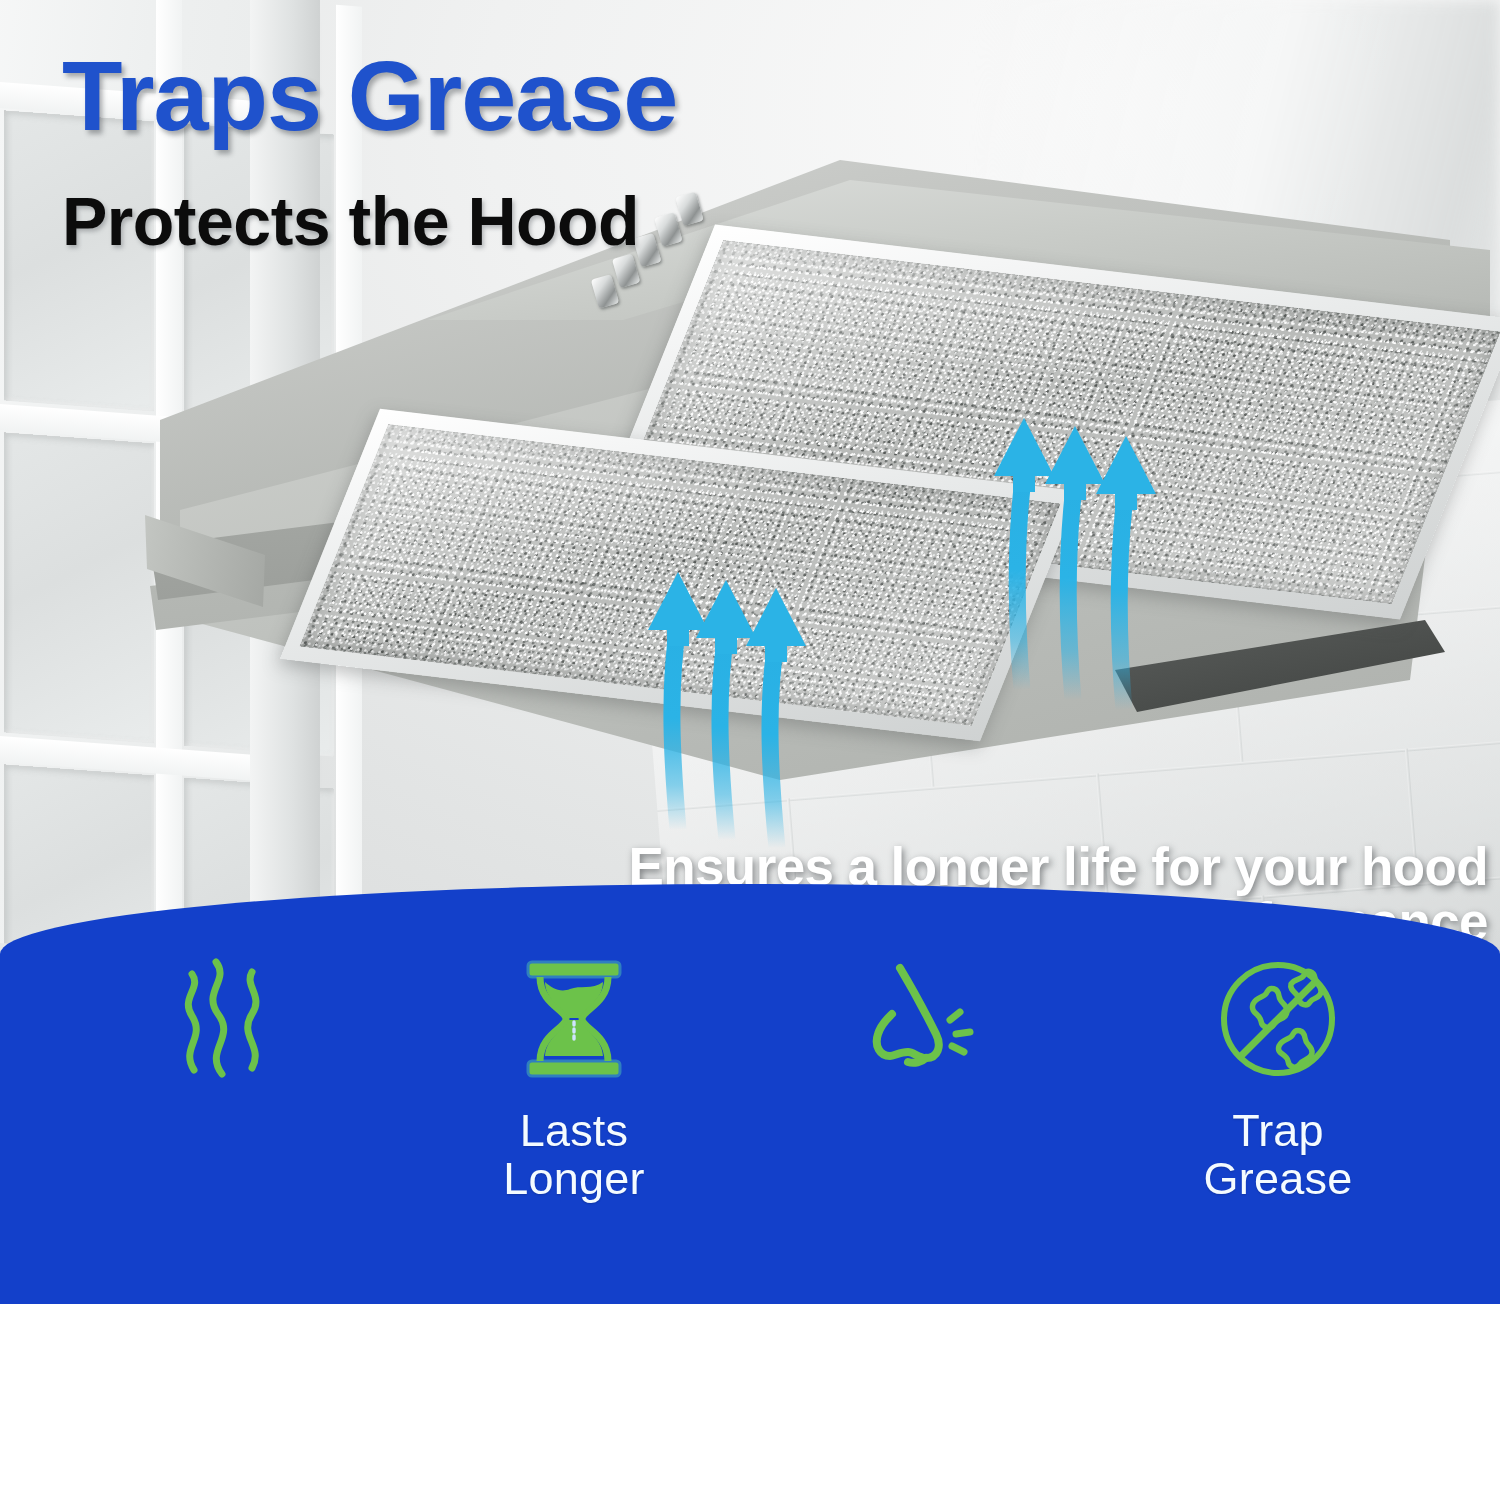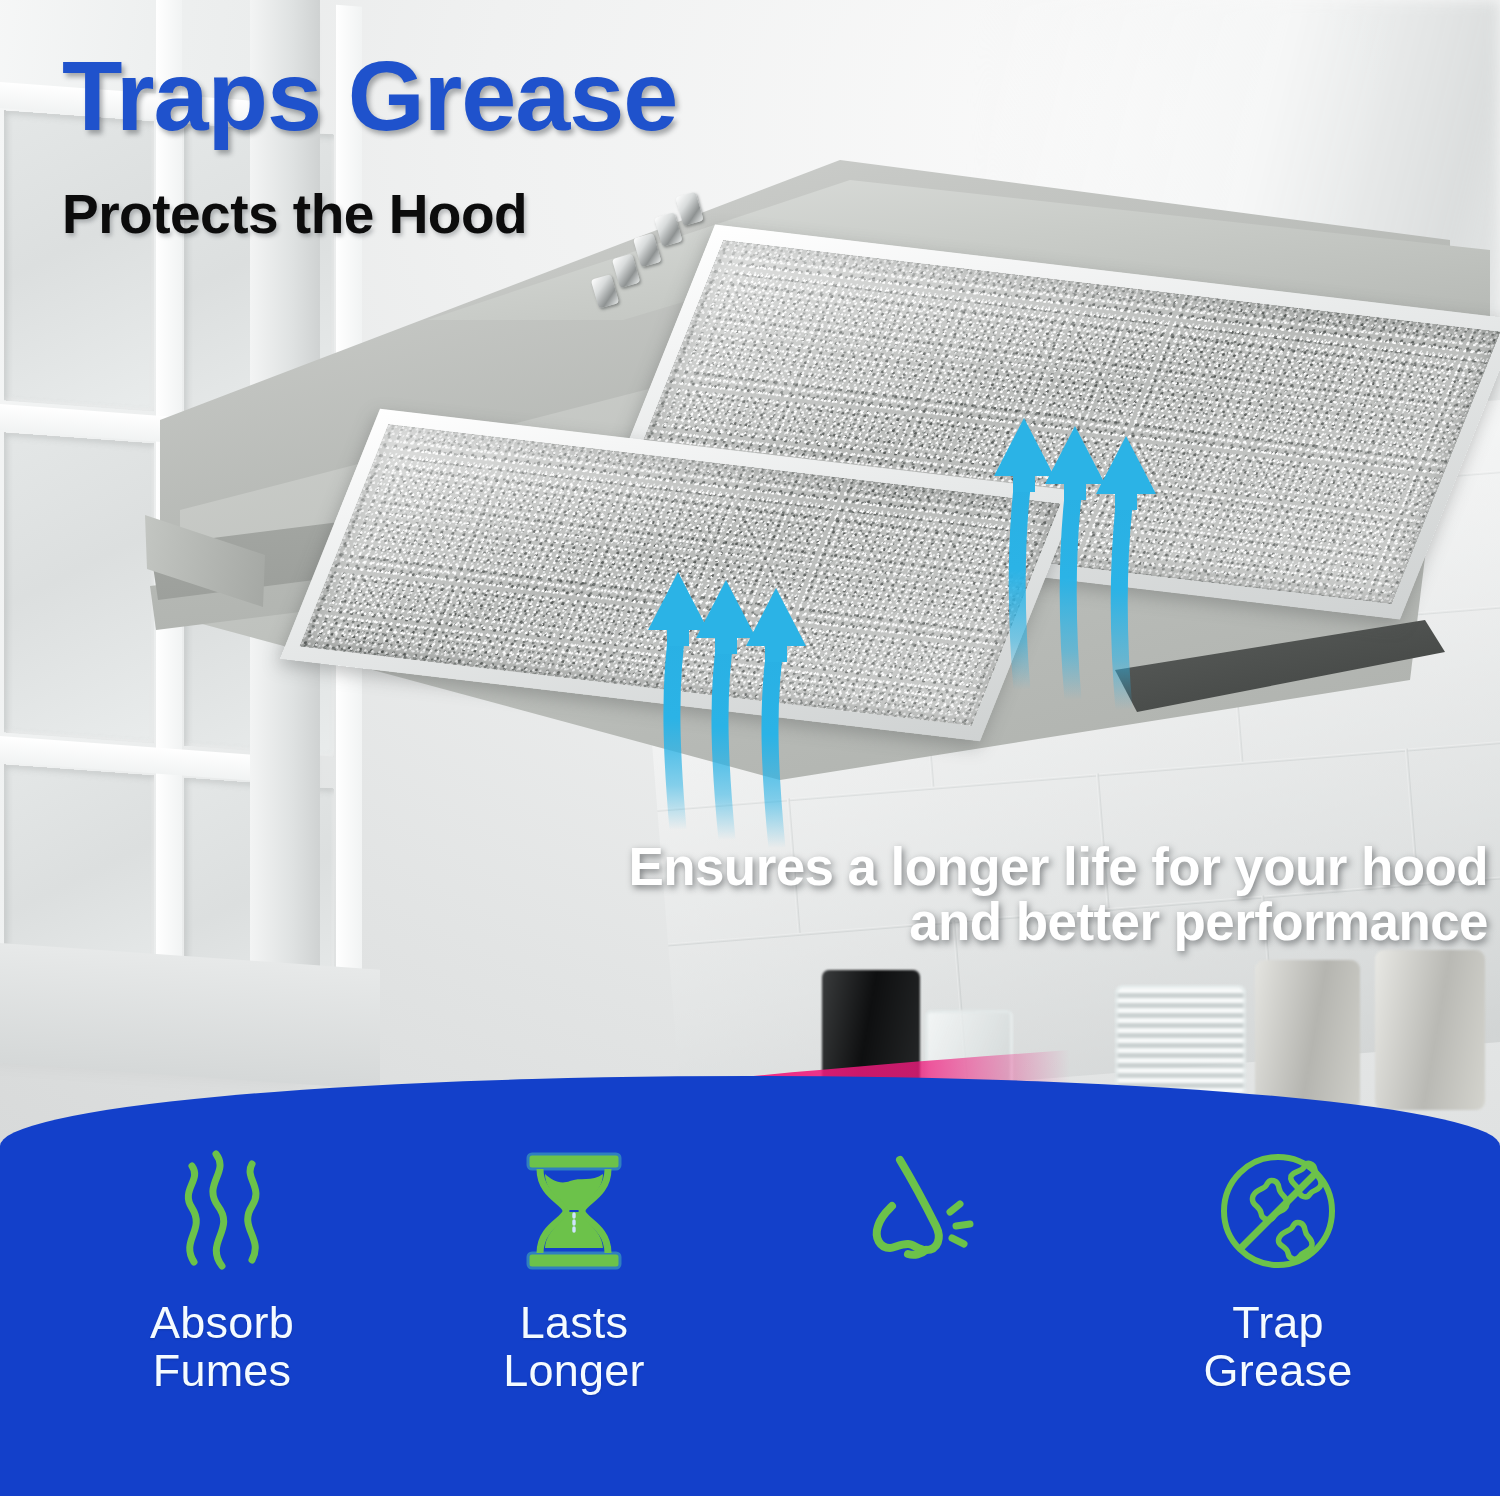--- a/index.html
+++ b/index.html
@@ -1,20 +1,20 @@
 <!DOCTYPE html>
 <html><head>
 <meta charset="utf-8">
 <style>
   html,body{margin:0;padding:0;background:#fff;}
   body{font-family:"Liberation Sans", sans-serif;}
 
   #ad{
     position:relative;
-    width:1500px;height:1496px;
+    width:1500px;height:1304px;
     overflow:hidden;
     background:#eceef0;
   }
 
   
   .photo{position:absolute;inset:0;overflow:hidden;}
 
   
   .wall-base{
     position:absolute;inset:0;
@@ -167,21 +167,21 @@
   .headline{
     position:absolute;left:62px;top:44px;
     font-size:99px;font-weight:bold;letter-spacing:-1px;
     color:#1f52cc;
     text-shadow:3px 4px 5px rgba(60,65,70,.42);
     line-height:1.06;
     white-space:nowrap;
   }
   .subhead{
     position:absolute;left:62px;top:182px;
-    font-size:55px;font-weight:bold;letter-spacing:-.5px;
+    font-size:68px;font-weight:bold;letter-spacing:-.5px;
     color:#0c0c0c;
     text-shadow:2px 3px 4px rgba(90,95,100,.4);
     white-space:nowrap;
   }
   .overlay-text{
     position:absolute;left:548px;top:840px;width:940px;
     font-size:53px;font-weight:bold;line-height:1.03;
     color:#ffffff;
     letter-spacing:-.6px;
     text-shadow:2px 3px 7px rgba(40,44,48,.55);
@@ -360,24 +360,20 @@
     <div class="banner-inner">
 
       <div class="feature">
         <div class="ico">
           <svg width="112" height="122" viewBox="0 0 112 122" fill="none" stroke="#6cc24a" stroke-width="7" stroke-linecap="round">
             <path d="M56,116 C38,92 70,80 52,56 C36,34 64,22 50,4"></path>
             <path d="M28,112 C14,90 40,80 26,58 C14,40 36,30 26,16"></path>
             <path d="M86,110 C98,88 72,78 86,56 C98,38 78,28 86,14"></path>
           </svg>
         </div>
-        <div class="lbl">
-          <span>Absorb</span>
-          <span>Fumes</span>
-        </div>
       </div>
 
 
       <div class="feature">
         <div class="ico">
           <svg width="104" height="122" viewBox="0 0 104 122">
             <rect x="6" y="4" width="92" height="15" rx="4" fill="#6cc24a" stroke="#2f7fbf" stroke-width="3"></rect>
             <rect x="6" y="103" width="92" height="15" rx="4" fill="#6cc24a" stroke="#2f7fbf" stroke-width="3"></rect>
             <path d="M18,19 C18,46 44,52 44,61 C44,70 18,76 18,103
                      M86,19 C86,46 60,52 60,61 C60,70 86,76 86,103" fill="none" stroke="#6cc24a" stroke-width="7"></path>

